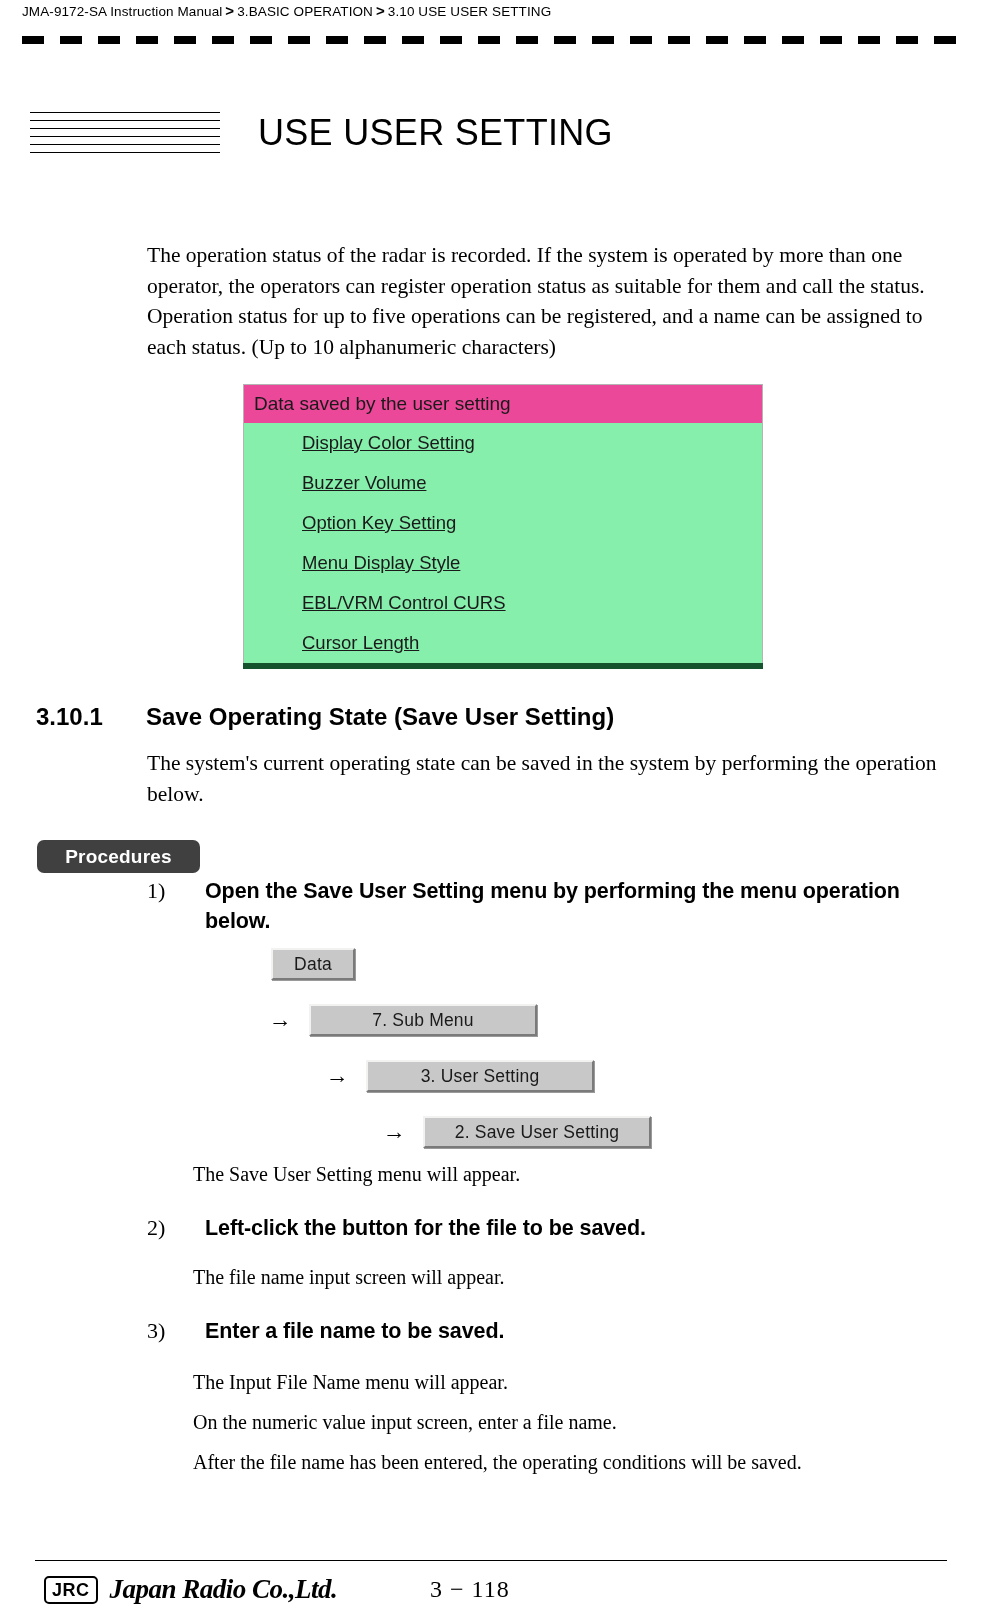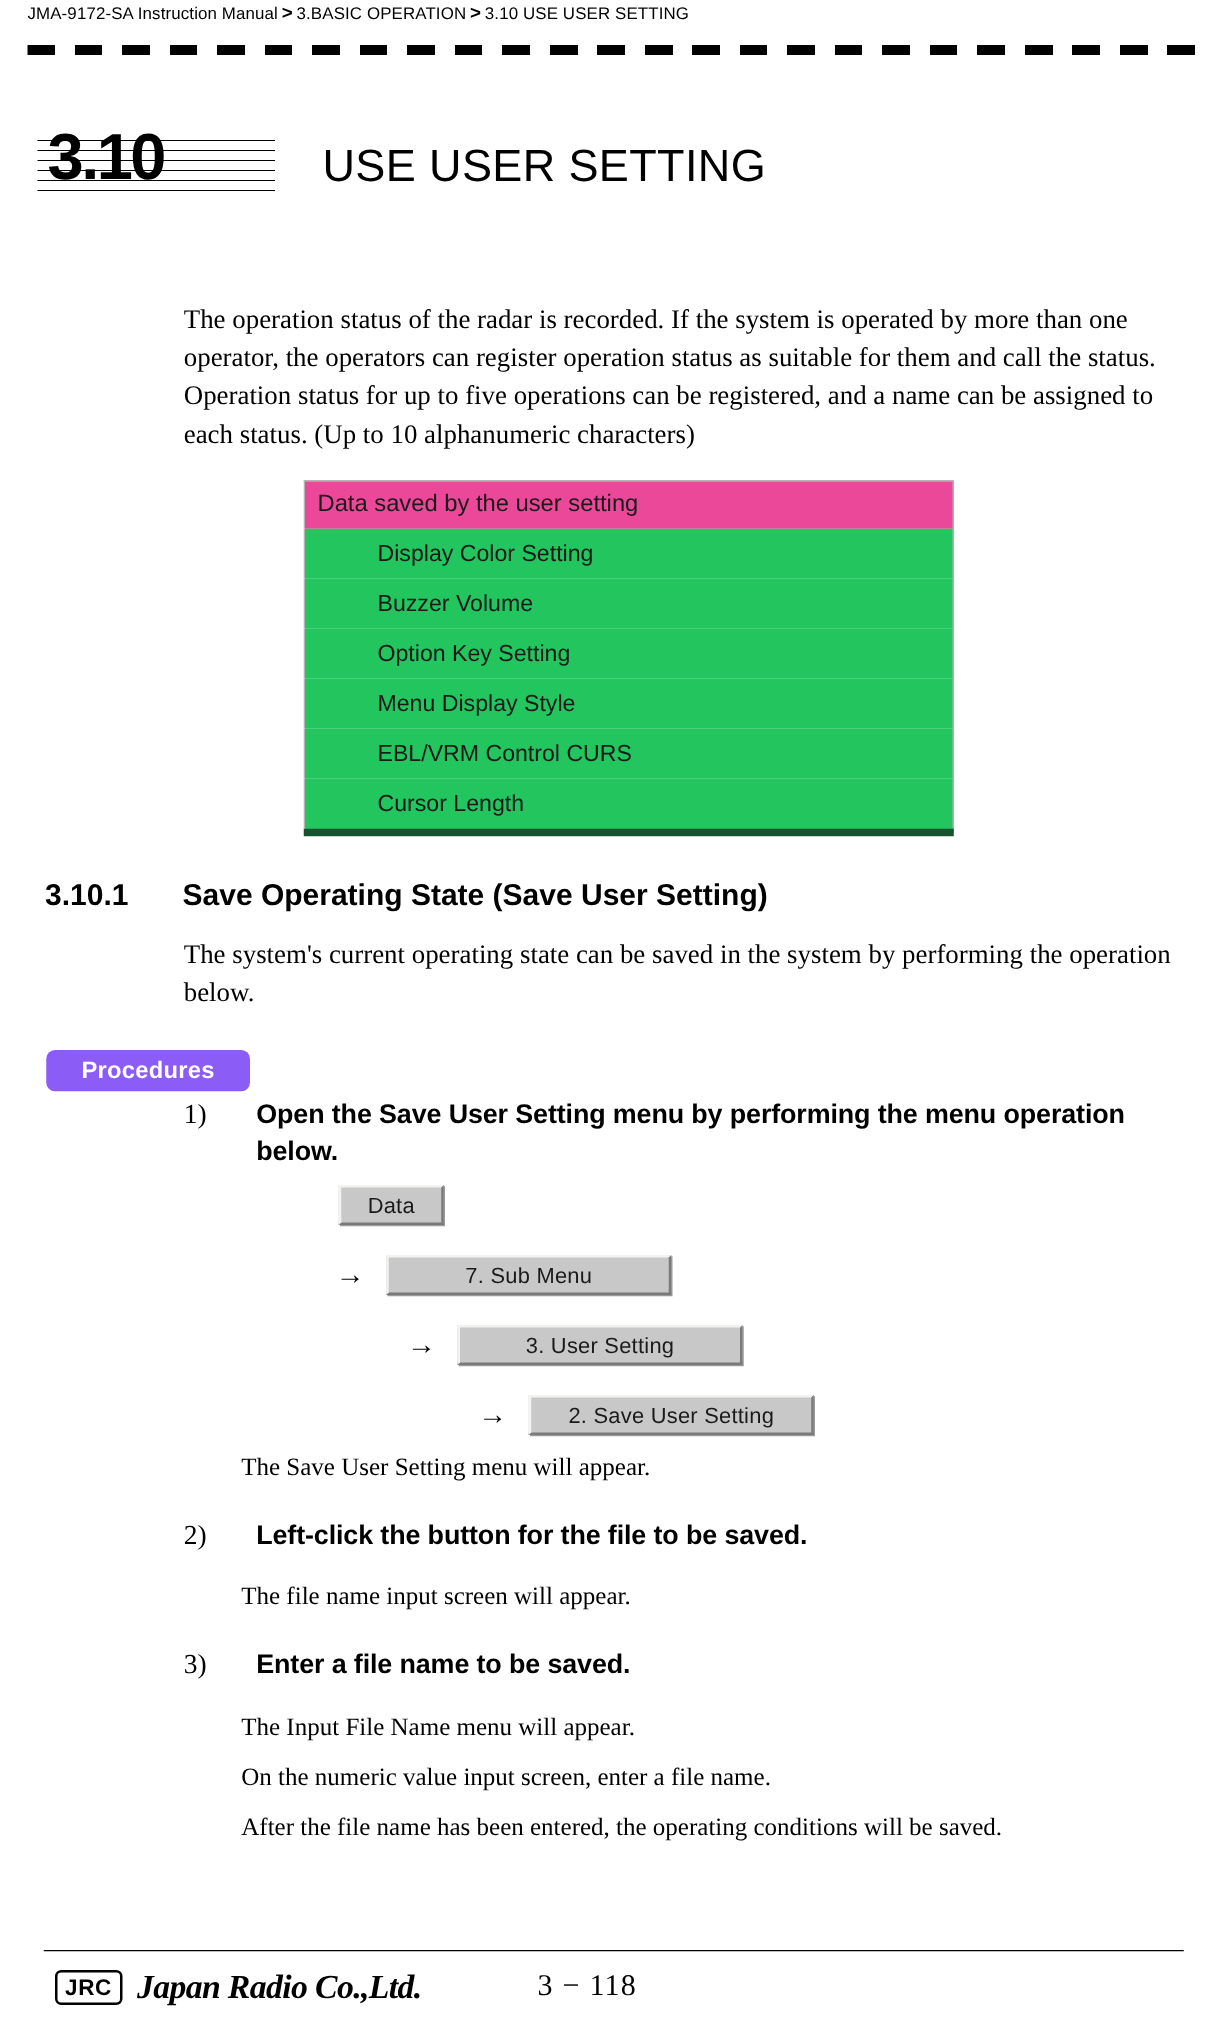--- a/index.html
+++ b/index.html
@@ -128,21 +128,22 @@
   .data-table tr.head td {
     background: #ec4899;
     border-top: 1px solid #b4b4b4;
     height: 38px;
     padding-left: 10px;
     font-size: 19px;
   }
   .data-table tr.row td {
     height: 40px;
     padding-left: 58px;
-    background: #22c55e;
+    background: #86efac;
+    text-decoration: underline;
   }
   .data-table tr.row.last td {
     border-bottom: 6px solid #14532d;
   }
 
   
   .sec-heading {
     position: absolute;
     top: 700px;
     left: 36px;
@@ -169,21 +170,21 @@
     line-height: 30.5px;
   }
 
   
   .procedures-badge {
     position: absolute;
     top: 840px;
     left: 37px;
     width: 163px;
     height: 33px;
-    background: #8b5cf6;
+    background: #404040;
     border-radius: 7px;
     color: #ffffff;
     font-family: "Liberation Sans", sans-serif;
     font-weight: bold;
     font-size: 19px;
     line-height: 33px;
     text-align: center;
     letter-spacing: 0.2px;
   }
 
@@ -334,21 +335,20 @@
 <body>
 
 <div class="breadcrumb">
   <span>JMA-9172-SA Instruction Manual</span><span class="sep">&gt;</span><span>3.BASIC OPERATION</span><span class="sep">&gt;</span><span>3.10  USE USER SETTING</span>
 </div>
 <div class="dashed-rule"></div>
 
 <div class="chapter-block">
   <div class="chapter-num-wrap">
     <div class="chapter-stripes"></div>
-    <div class="chapter-num">3.10</div>
   </div>
   <div class="chapter-title">USE USER SETTING</div>
 </div>
 
 <div class="intro-para">The operation status of the radar is recorded. If the system is operated by more than one operator, the operators can register operation status as suitable for them and call the status. Operation status for up to five operations can be registered, and a name can be assigned to each status. (Up to 10 alphanumeric characters)</div>
 
 <table class="data-table">
   <tbody>
     <tr class="head">
       <td>Data saved by the user setting</td>

